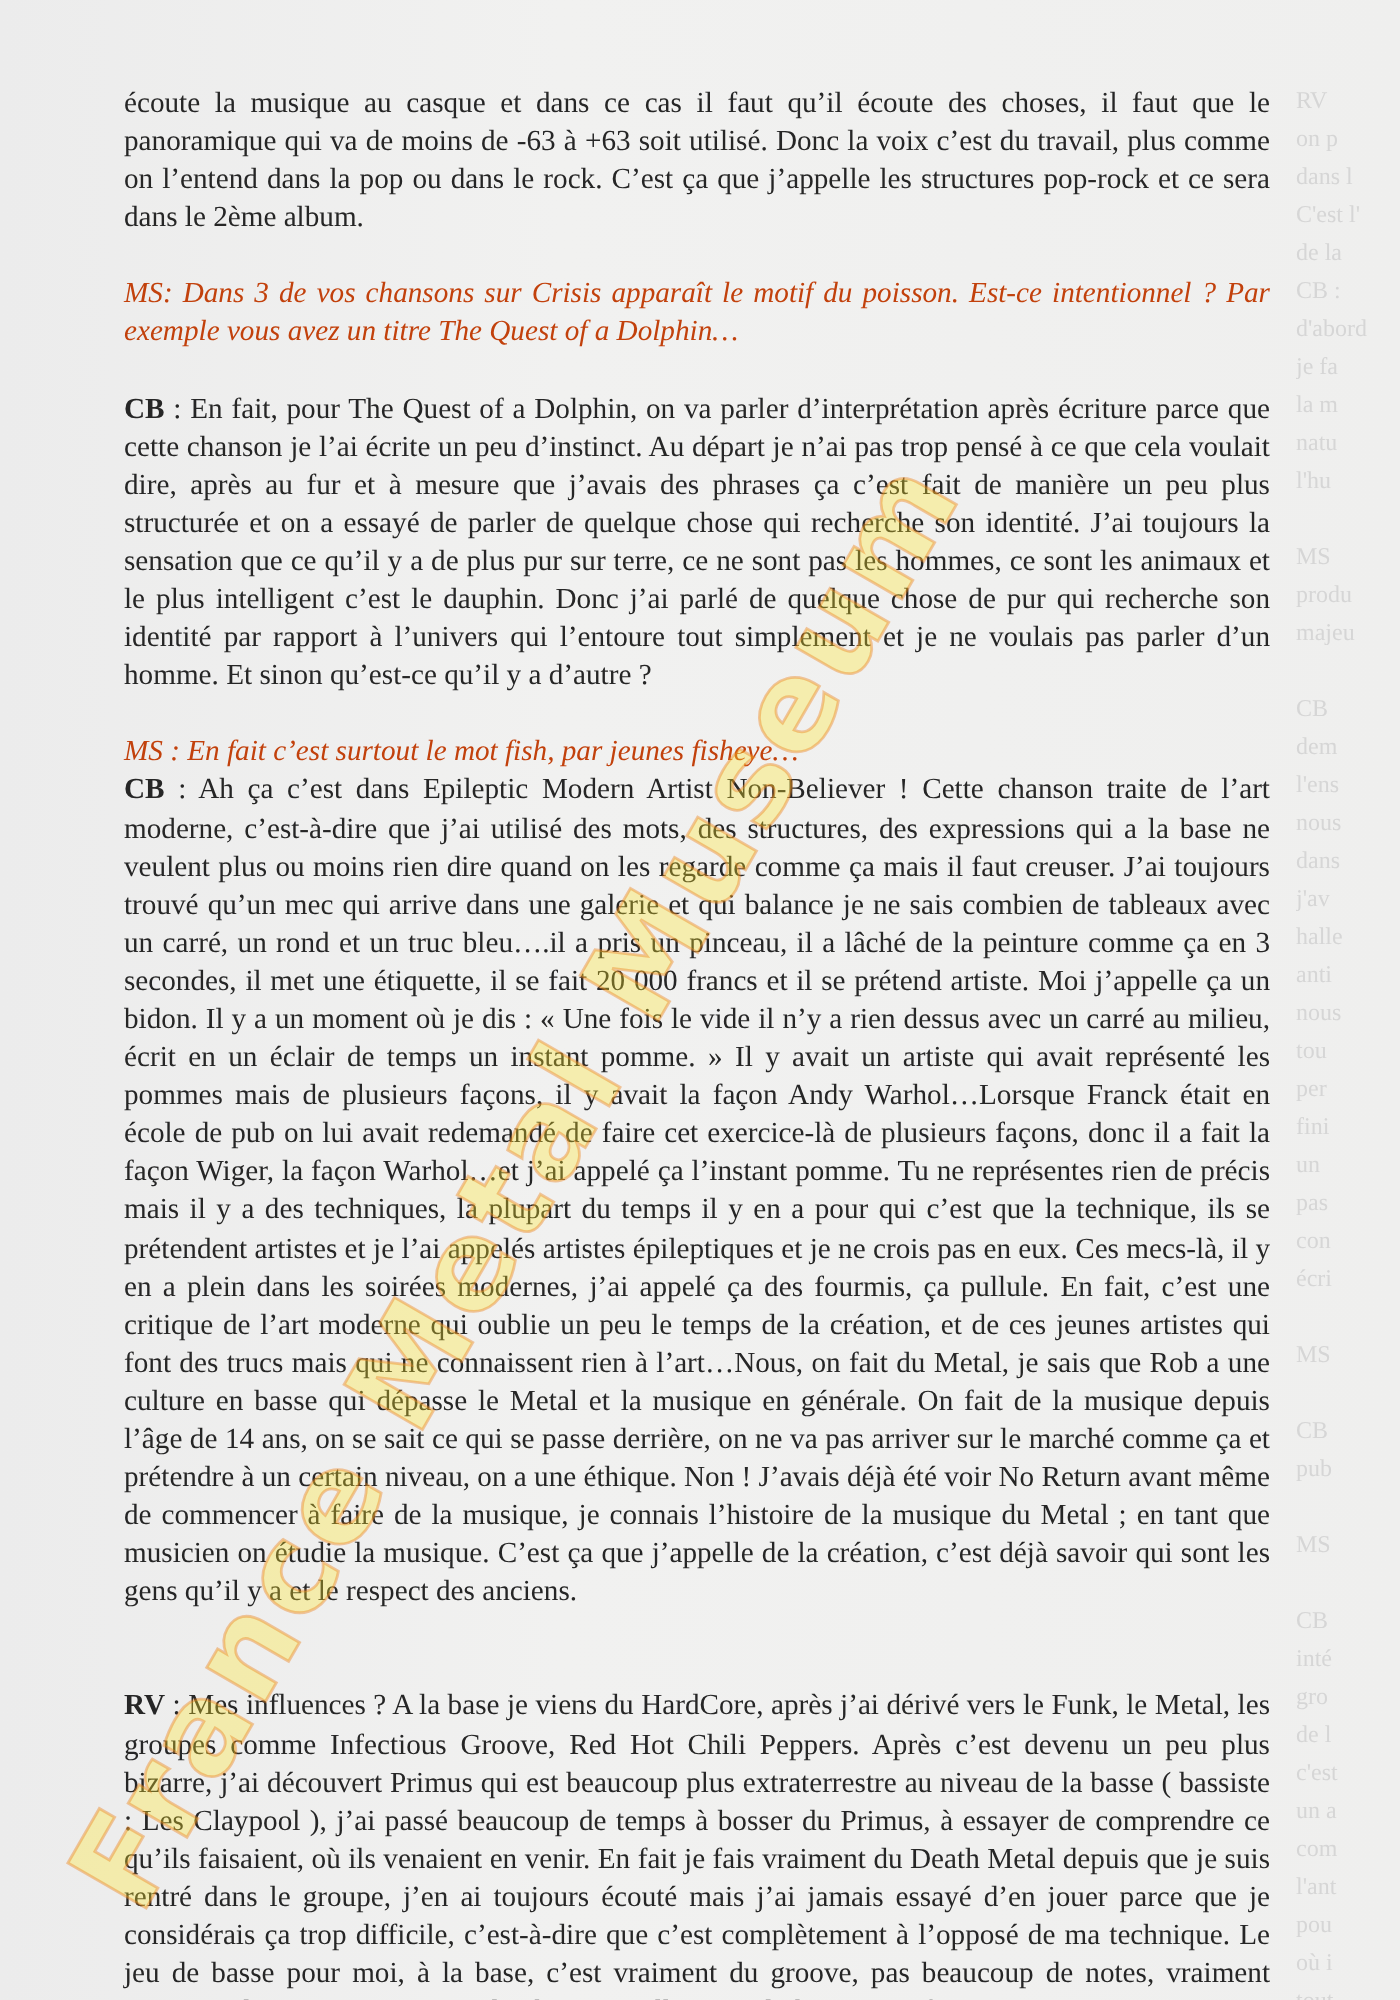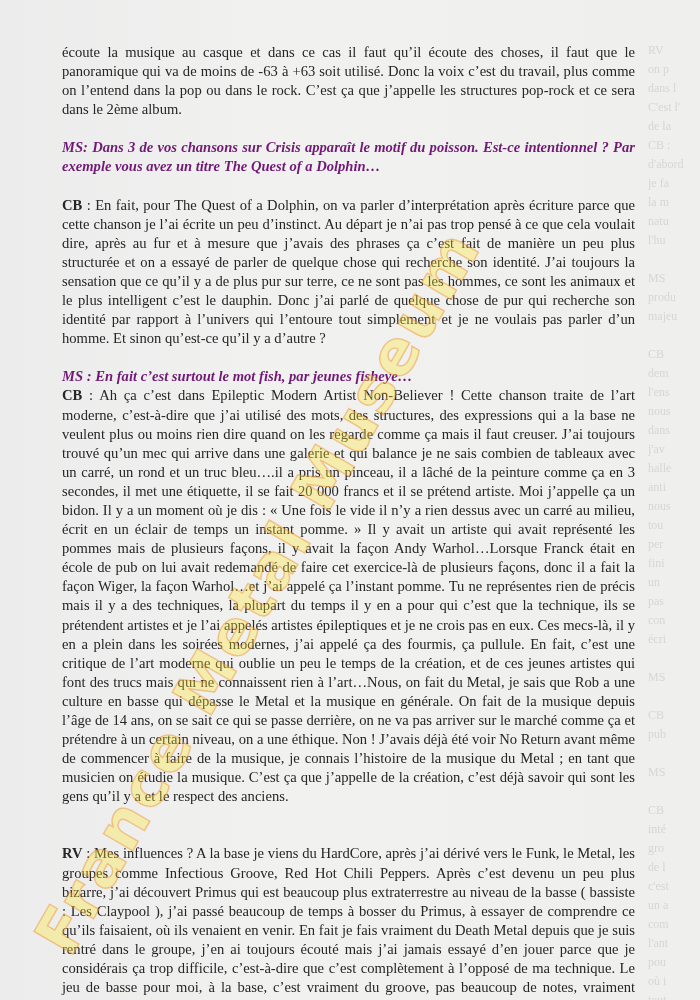--- a/index.html
+++ b/index.html
@@ -39,22 +39,22 @@
       width: 573px;
       font-size: 14.6px;
       line-height: 19.1px;
     }
     .p {
       margin: 0;
       text-align: justify;
     }
     .q {
       font-style: italic;
-      font-weight: bold;
-      color: #701a75;
+      font-weight: normal;
+      color: #c2410c;
     }
     .spk {
       font-weight: bold;
     }
     .gap { height: 19px; }
     .wm-wrap {
       position: absolute;
       left: 0; top: 0; width: 700px; height: 1000px;
       pointer-events: none;
       overflow: hidden;

